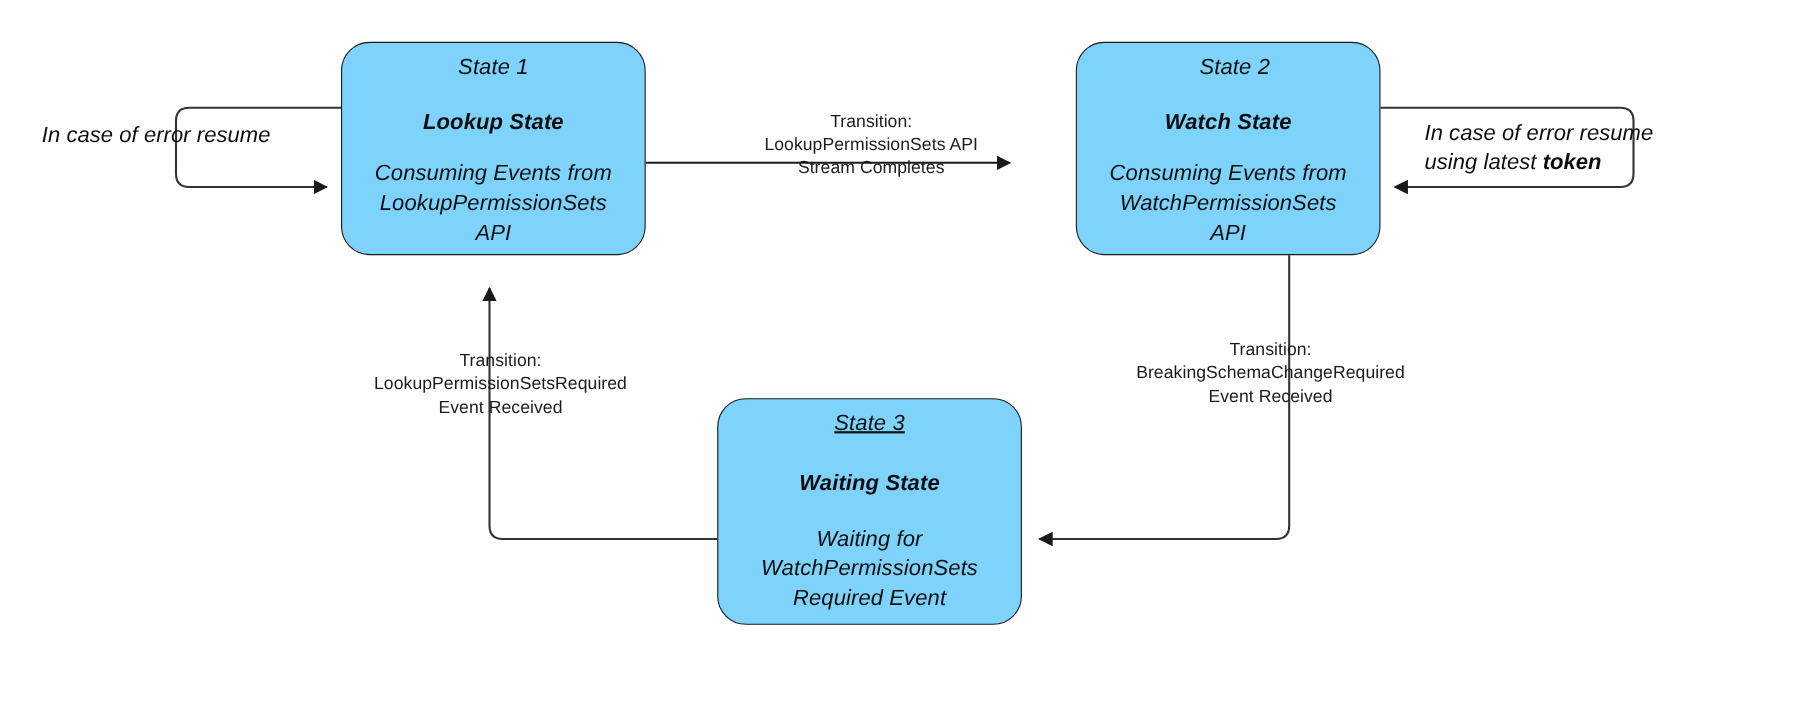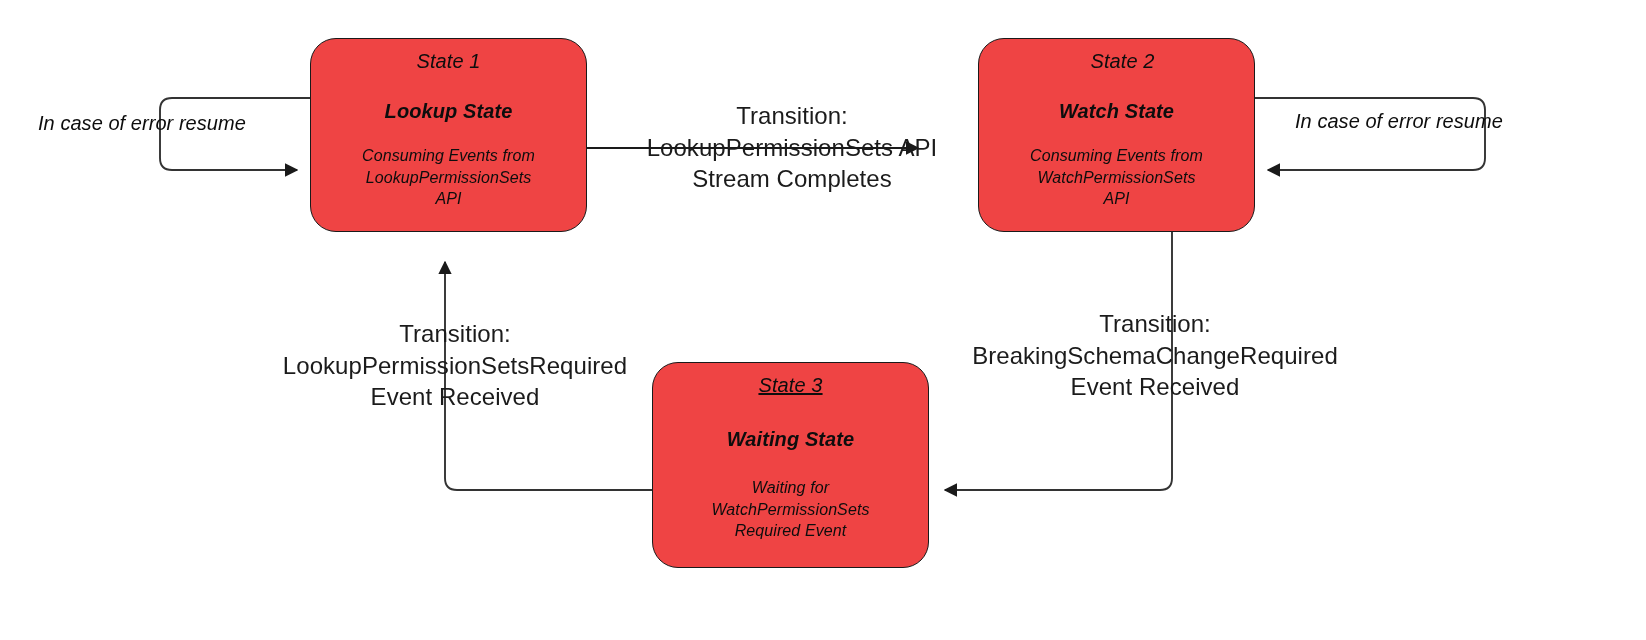--- a/index.html
+++ b/index.html
@@ -23,21 +23,21 @@
   svg.edges {
     position: absolute;
     left: 0; top: 0;
     width: 1646px;
     height: 640px;
     pointer-events: none;
   }
   .state-box {
     position: absolute;
     box-sizing: border-box;
-    background: #ef4444;
+    background: #7dd3fc;
     border: 1.8px solid #1a1a1a;
     border-radius: 26px;
     display: flex;
     flex-direction: column;
     align-items: center;
     justify-content: flex-start;
     text-align: center;
     color: #0d0d0d;
   }
   .state-index {
@@ -49,21 +49,21 @@
   .state-title {
     font-style: italic;
     font-weight: bold;
     font-size: 20px;
     line-height: 1.2;
     letter-spacing: 0.1px;
     text-align: right;
   }
   .state-desc {
     font-style: italic;
-    font-size: 16px;
+    font-size: 20px;
     line-height: 1.35;
     letter-spacing: 0.1px;
     white-space: pre-line;
   }
   
   #state-1 { left: 310px; top: 38px;  width: 277px; height: 194px; }
   #state-2 { left: 978px; top: 38px;  width: 277px; height: 194px; }
   #state-3 { left: 652px; top: 362px; width: 277px; height: 206px; }
 
   #state-1 .state-index { margin-top: 10px; }
@@ -74,21 +74,21 @@
   #state-2 .state-title { margin-top: 26px; }
   #state-2 .state-desc  { margin-top: 22px; }
 
   #state-3 .state-index { margin-top: 10px; text-decoration: underline; }
   #state-3 .state-title { margin-top: 30px; }
   #state-3 .state-desc  { margin-top: 26px; }
 
   .edge-label {
     position: absolute;
     text-align: center;
-    font-size: 24px;
+    font-size: 16px;
     line-height: 1.32;
     color: #1b1b1b;
     white-space: pre-line;
     letter-spacing: 0.05px;
   }
   .loop-label {
     position: absolute;
     font-style: italic;
     font-size: 20px;
     line-height: 1.35;
@@ -172,15 +172,16 @@
   <div class="edge-label" id="label-t3">Transition:
 BreakingSchemaChangeRequired
 Event Received</div>
 
   <div class="loop-label" id="loop-label-left">
     <div>In case of error resume</div>
   </div>
 
   <div class="loop-label" id="loop-label-right">
     <div>In case of error resume</div>
+    <div><span>using latest </span><b>token</b></div>
   </div>
 
 </div>
 
 </body></html>

